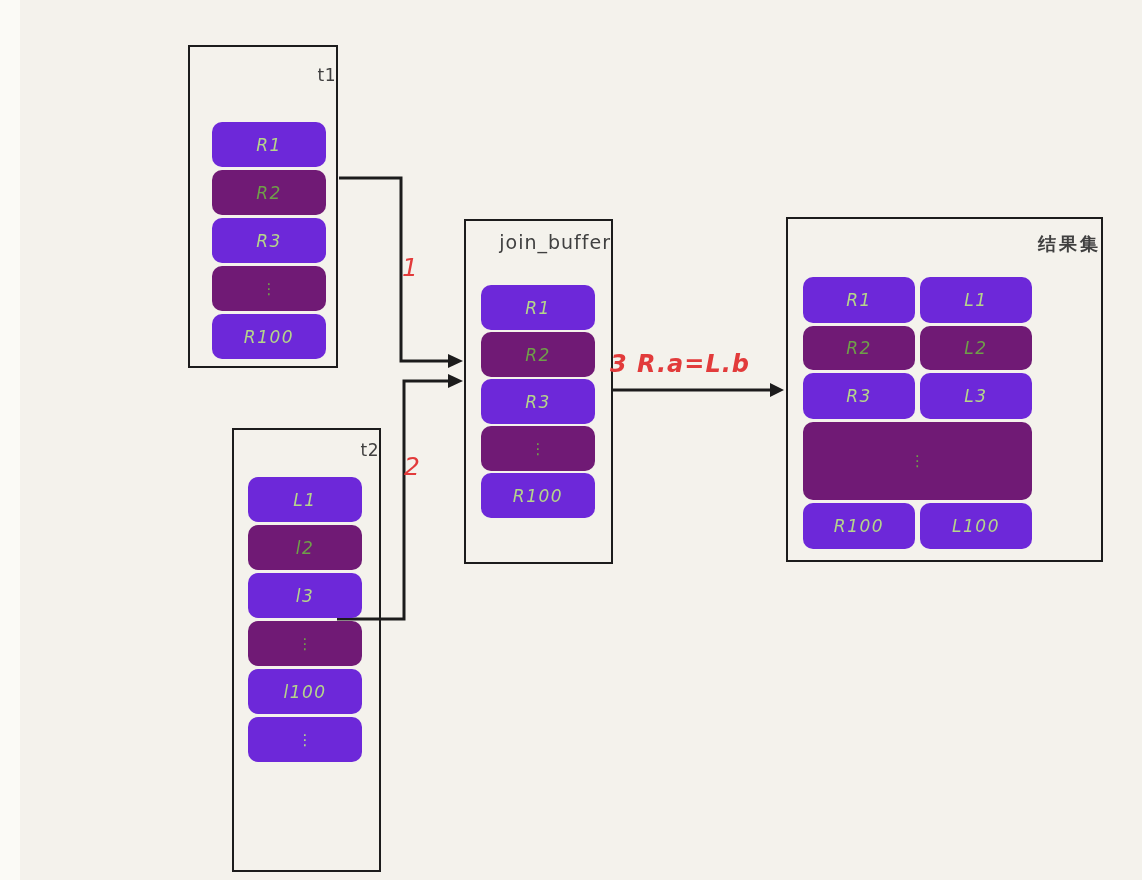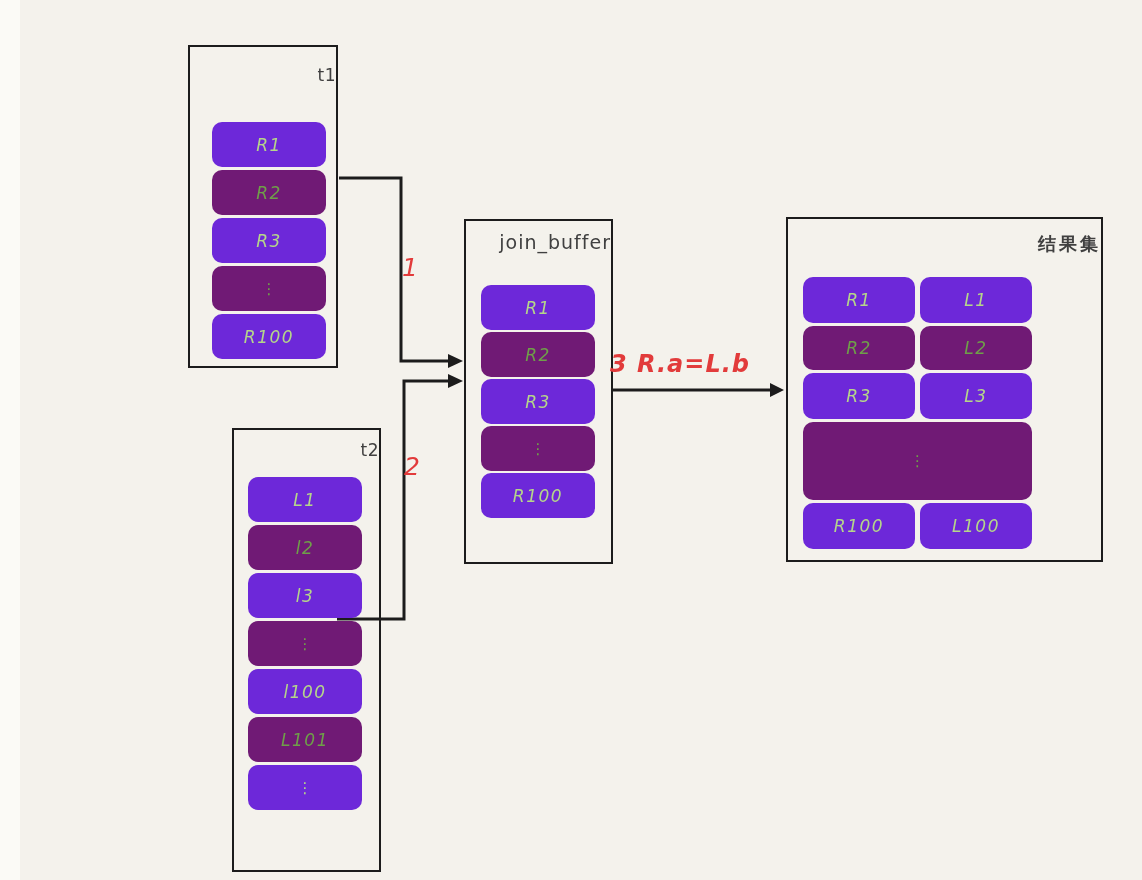--- a/index.html
+++ b/index.html
@@ -111,21 +111,20 @@
   </div>
 
   <div class="box" style="left:188px; top:428px; width:149px; height:444px;margin-left:44px;">
     <div class="box-title title-plain" style="padding-top:10px;">t2</div>
     <div class="cells" style="left:14px; top:47px; width:114px;">
       <div class="cell dark">L1</div>
       <div class="cell light">l2</div>
       <div class="cell dark">l3</div>
       <div class="cell light dots">⋮</div>
       <div class="cell dark">l100</div>
-      <div class="cell light">L101</div>
       <div class="cell dark dots">⋮</div>
     </div>
   </div>
 
   <div class="box" style="left:464px; top:219px; width:149px; height:345px;">
     <div class="box-title title-hand">join_buffer</div>
     <div class="cells" style="left:15px; top:64px; width:114px; gap:2px;">
       <div class="cell dark">R1</div>
       <div class="cell light">R2</div>
       <div class="cell dark">R3</div>

